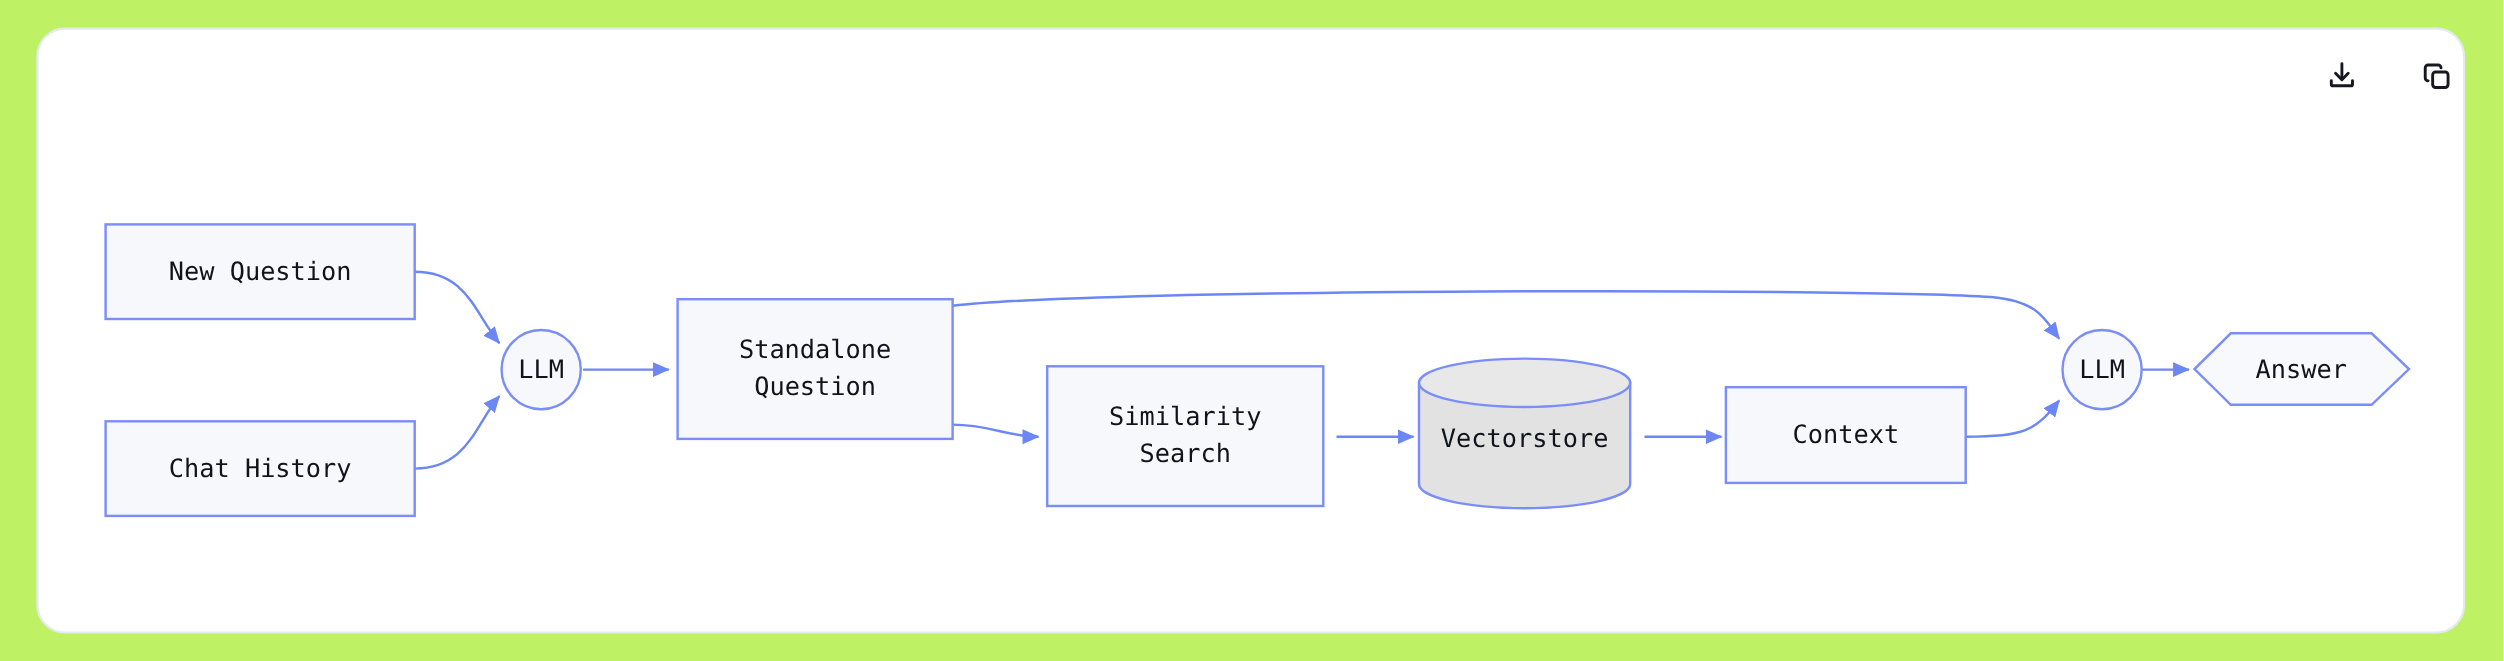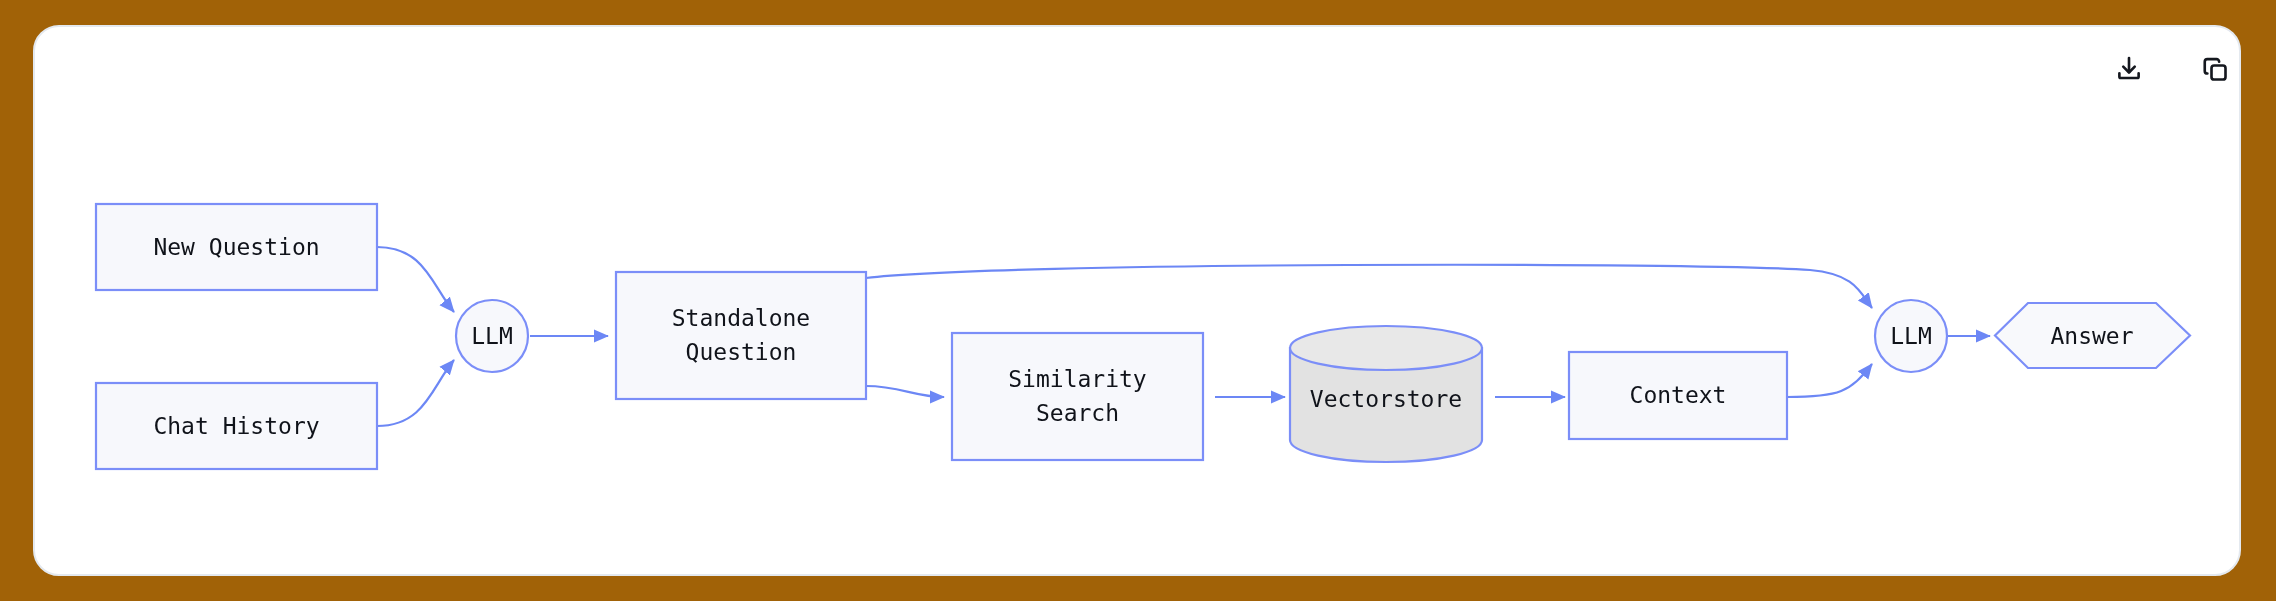--- a/index.html
+++ b/index.html
@@ -6,21 +6,21 @@
   html, body {
     margin: 0;
     padding: 0;
     background: #ffffff;
     font-family: "Liberation Sans", sans-serif;
   }
   #screen {
     position: relative;
     width: 2276px;
     height: 601px;
-    background: #a16207;
+    background: #bef264;
     overflow: hidden;
   }
   #diagram-card {
     position: absolute;
     left: 33px;
     top: 25px;
     width: 2208px;
     height: 551px;
     box-sizing: border-box;
     border: 2px solid #e4e9ef;

